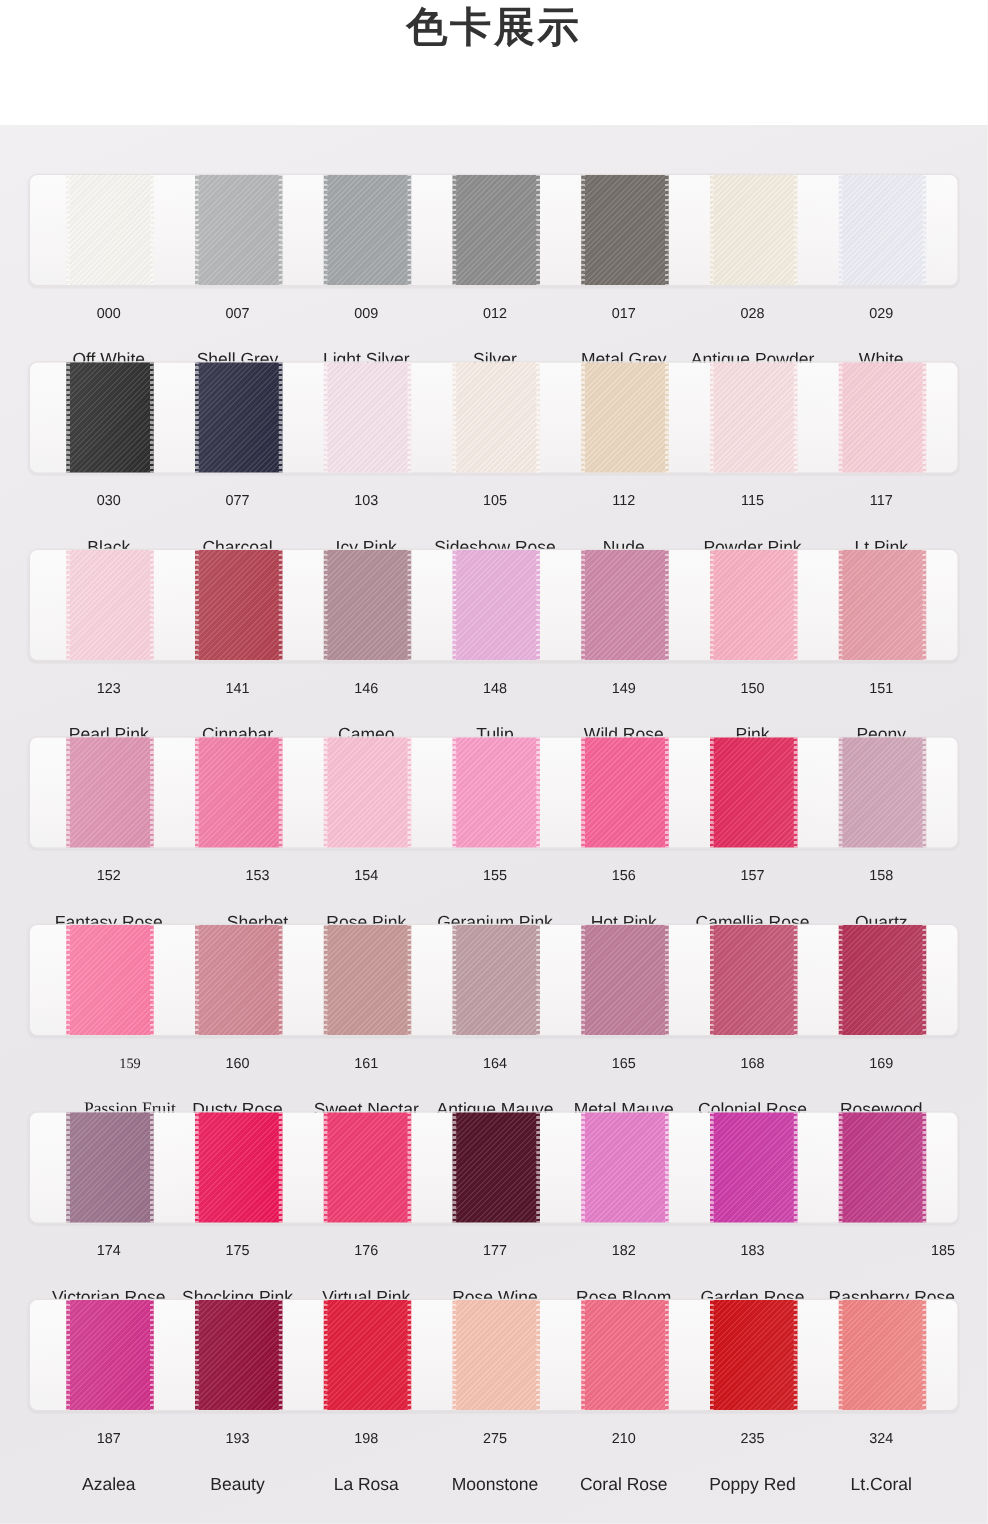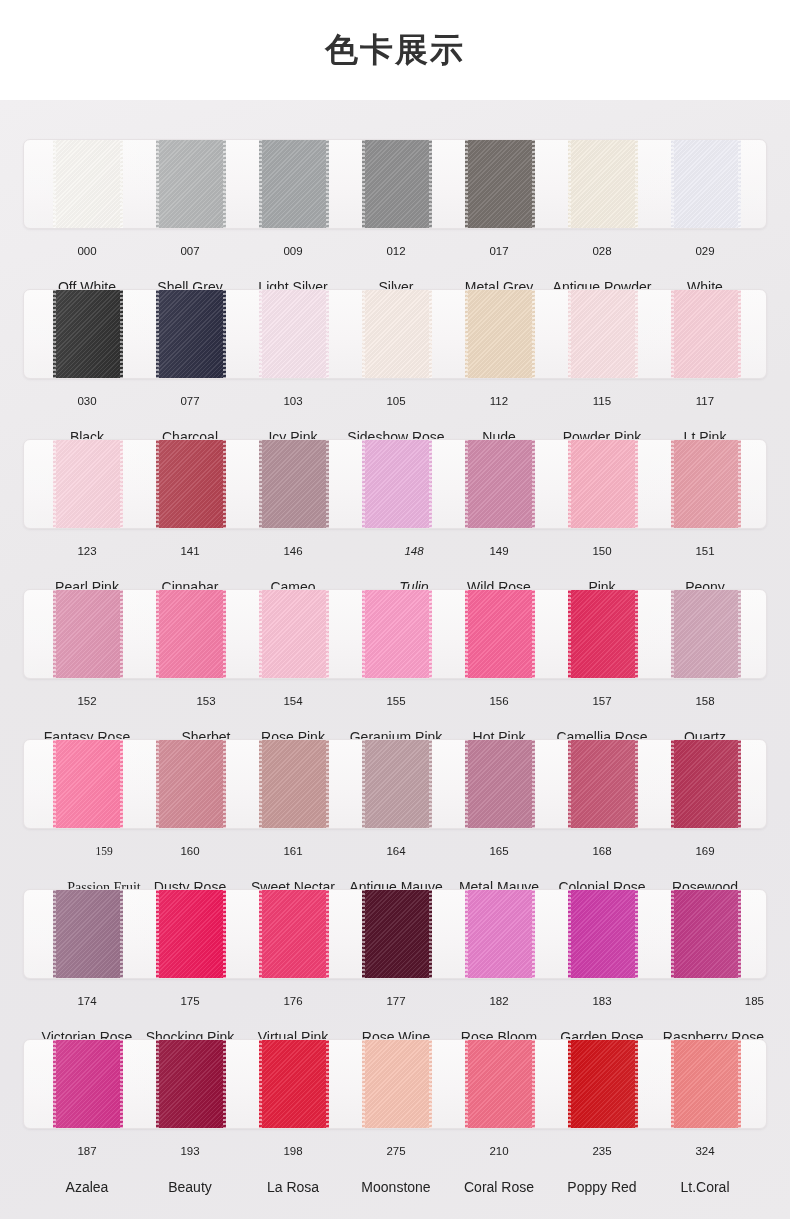--- a/index.html
+++ b/index.html
@@ -20,21 +20,21 @@
   }
 
   
   #header {
     position: absolute;
     left: 0; top: 0;
     width: 790px;
     height: 100px;
     background: #ffffff;
     display: flex;
-    align-items: center;
+    align-items: flex-start;
     justify-content: center;
   }
 
   #page-title {
     font-size: 33px;
     font-weight: bold;
     color: #333333;
     letter-spacing: 2px;
     font-family: "DejaVu Sans", "Liberation Sans", sans-serif;
   }
@@ -265,21 +265,21 @@
             <span class="name">Pearl Pink</span>
           </div>
           <div class="label" style="left: 108px;">
             <span class="code">141</span>
             <span class="name">Cinnabar</span>
           </div>
           <div class="label" style="left: 211px;">
             <span class="code">146</span>
             <span class="name">Cameo</span>
           </div>
-          <div class="label" style="left: 332px; font-style: italic;">
+          <div class="label" style="left: 314px;">
             <span class="code">148</span>
             <span class="name">Tulip</span>
           </div>
           <div class="label" style="left: 417px;">
             <span class="code">149</span>
             <span class="name">Wild Rose</span>
           </div>
           <div class="label" style="left: 520px;">
             <span class="code">150</span>
             <span class="name">Pink</span>

